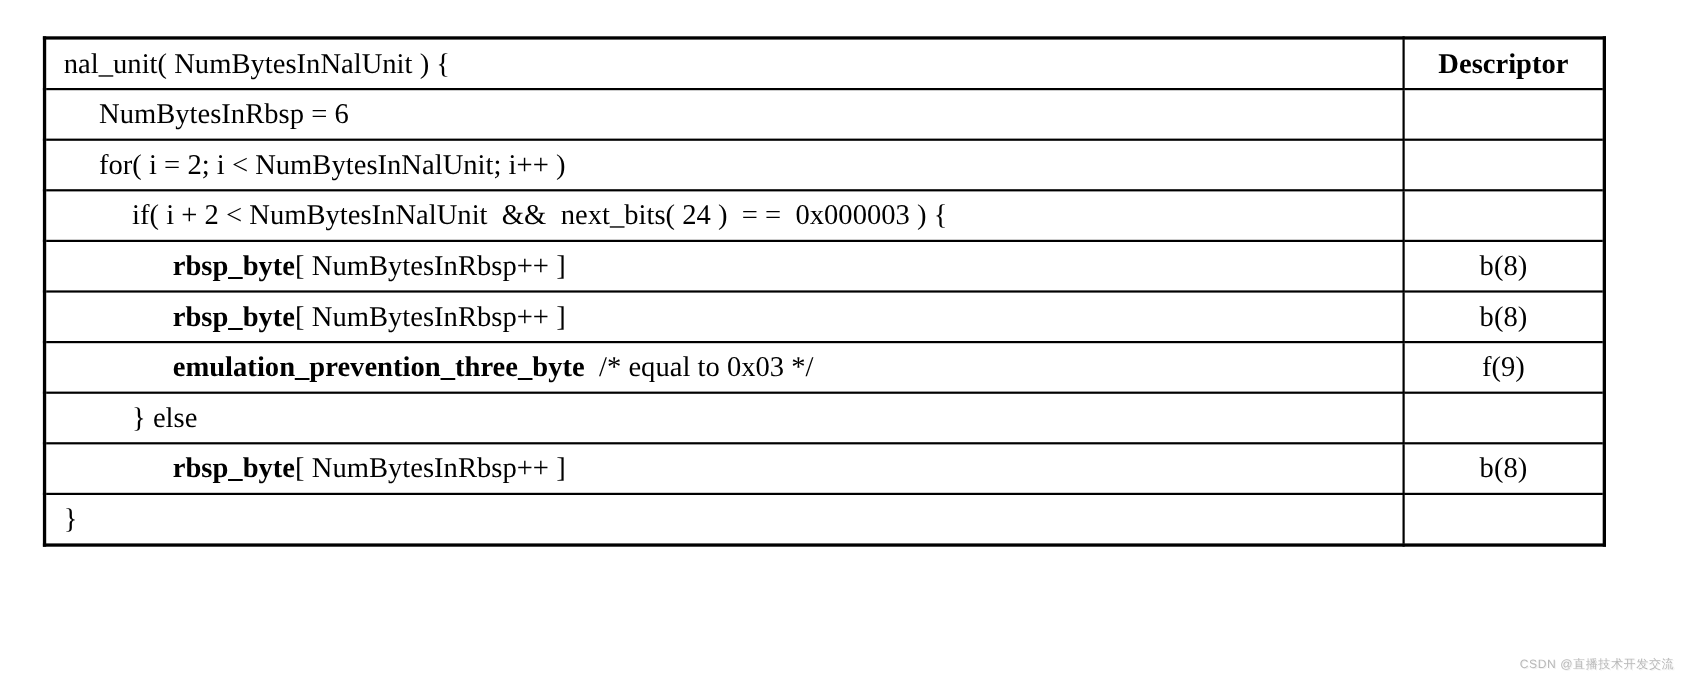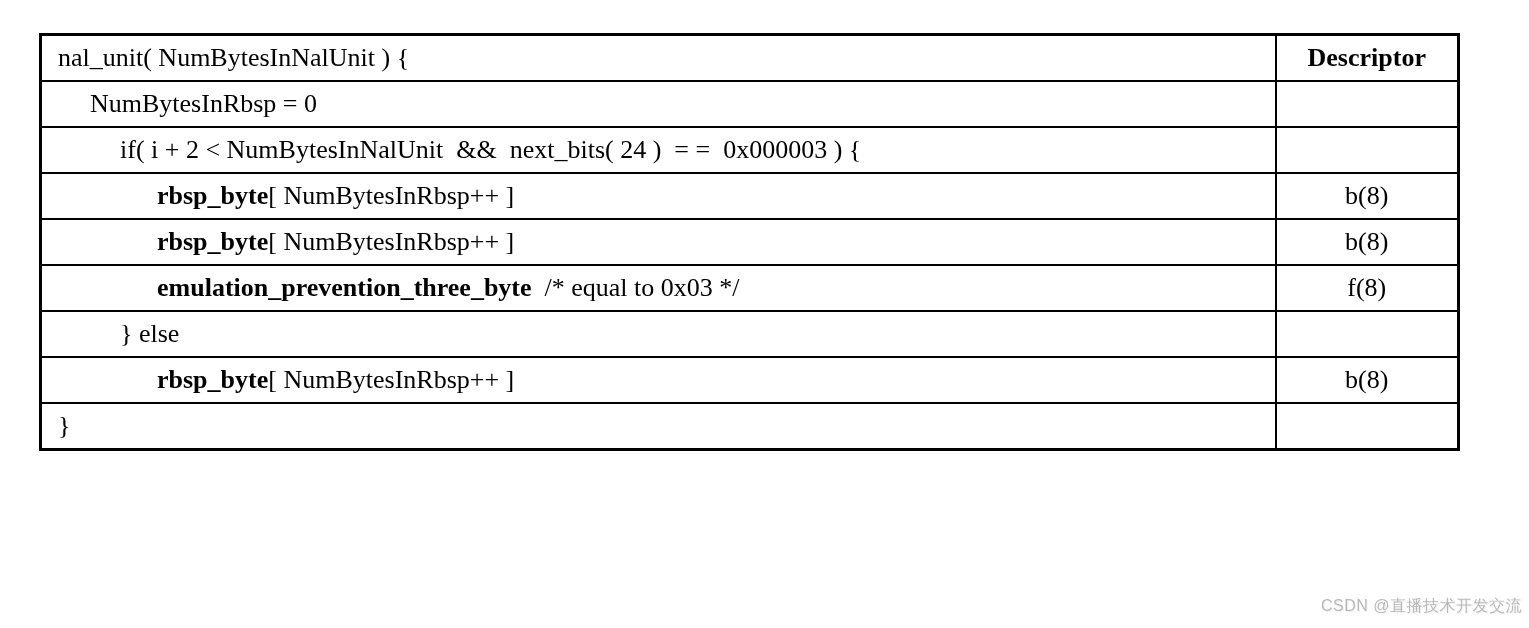--- a/index.html
+++ b/index.html
@@ -54,59 +54,63 @@
   }
   .indent-0 { padding-left: 16px !important; }
   .indent-1 { padding-left: 48px !important; }
   .indent-2 { padding-left: 78px !important; }
   .indent-3 { padding-left: 115px !important; }
   .watermark {
     position: absolute;
     top: 596px;
     right: 7px;
     font-family: "Liberation Sans", sans-serif;
-    font-size: 16px;
+    font-size: 11px;
     color: #b9b9b9;
     text-shadow: 1px 1px 0 #f2f2f2;
     letter-spacing: 0.5px;
   }
 </style>
 </head>
 <body>
 
 <div class="page">
   <table class="syntax-table">
     <colgroup>
       <col style="width:1235px">
       <col style="width:183px">
     </colgroup>
     <tbody>
         <tr>
           <td class="syntax indent-0">nal_unit( NumBytesInNalUnit ) {</td>
           <td class="descriptor header">Descriptor</td>
         </tr>
         <tr>
-          <td class="syntax indent-1">NumBytesInRbsp = 0</td>
+          <td class="syntax indent-1">NumBytesInRbsp = 6</td>
+          <td class="descriptor"></td>
+        </tr>
+        <tr>
+          <td class="syntax indent-1">for( i = 2; i &lt; NumBytesInNalUnit; i++ )</td>
           <td class="descriptor"></td>
         </tr>
         <tr>
           <td class="syntax indent-2">if( i + 2 &lt; NumBytesInNalUnit  &amp;&amp;  next_bits( 24 )  = =  0x000003 ) {</td>
           <td class="descriptor"></td>
         </tr>
         <tr>
           <td class="syntax indent-3"><b>rbsp_byte</b>[ NumBytesInRbsp++ ]</td>
           <td class="descriptor">b(8)</td>
         </tr>
         <tr>
           <td class="syntax indent-3"><b>rbsp_byte</b>[ NumBytesInRbsp++ ]</td>
           <td class="descriptor">b(8)</td>
         </tr>
         <tr>
           <td class="syntax indent-3"><b>emulation_prevention_three_byte</b>  /* equal to 0x03 */</td>
-          <td class="descriptor">f(8)</td>
+          <td class="descriptor">f(9)</td>
         </tr>
         <tr>
           <td class="syntax indent-2">} else</td>
           <td class="descriptor"></td>
         </tr>
         <tr>
           <td class="syntax indent-3"><b>rbsp_byte</b>[ NumBytesInRbsp++ ]</td>
           <td class="descriptor">b(8)</td>
         </tr>
         <tr>

